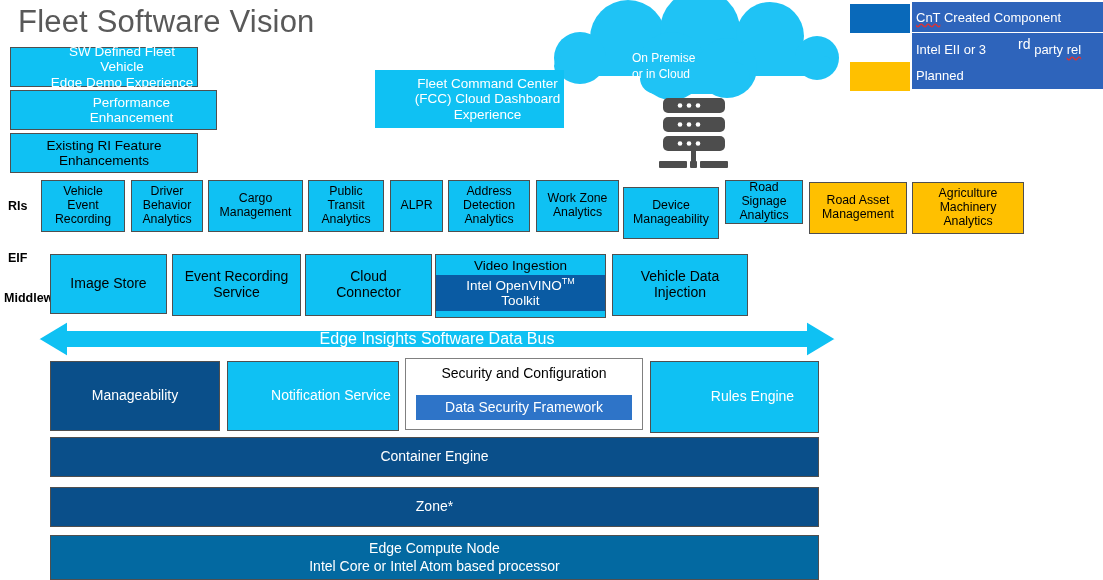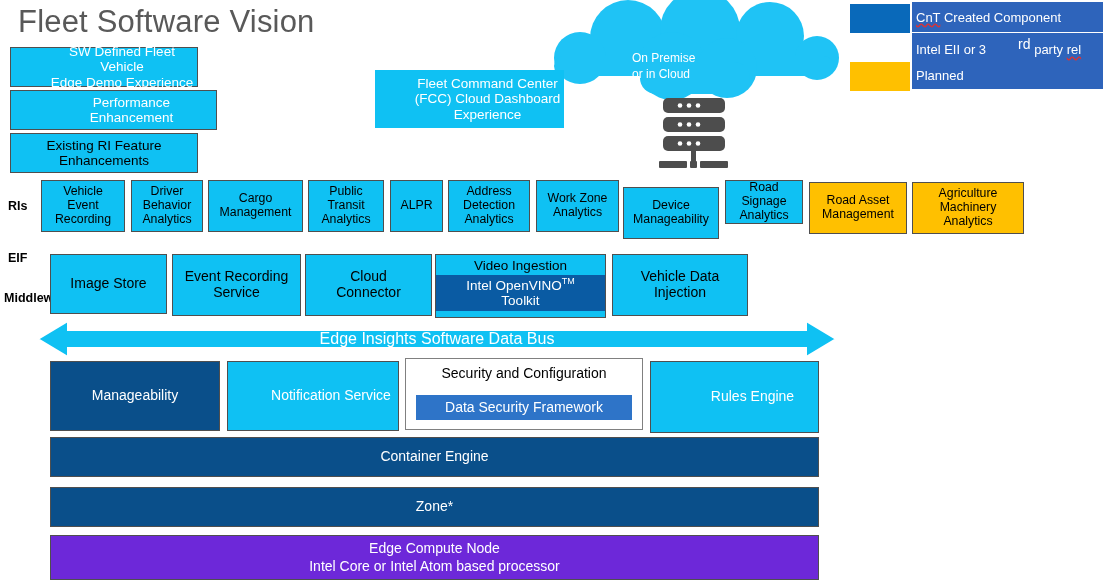--- a/index.html
+++ b/index.html
@@ -37,21 +37,21 @@
     justify-content: center;
     text-align: center;
     border: 1px solid #4f4f4f;
     line-height: 1.12;
     padding: 0 2px;
   }
   .cyan   { background: #0fc1f3; color: #000000; }
   .cyan-w { background: #0fc1f3; color: #ffffff; padding-left: 38px; }
   .amber  { background: #ffc000; color: #000000; }
   .navy   { background: #0a4f8a; color: #ffffff; }
-  .midblue{ background: #6d28d9; color: #ffffff; }
+  .midblue{ background: #0369a1; color: #ffffff; }
   .white  { background: #ffffff; color: #000000; }
   .noborder { border: none; }
 
   
   .leftcard { font-size: 13.5px; }
 
   
   #fcc-box { font-size: 13.5px; }
 
   

